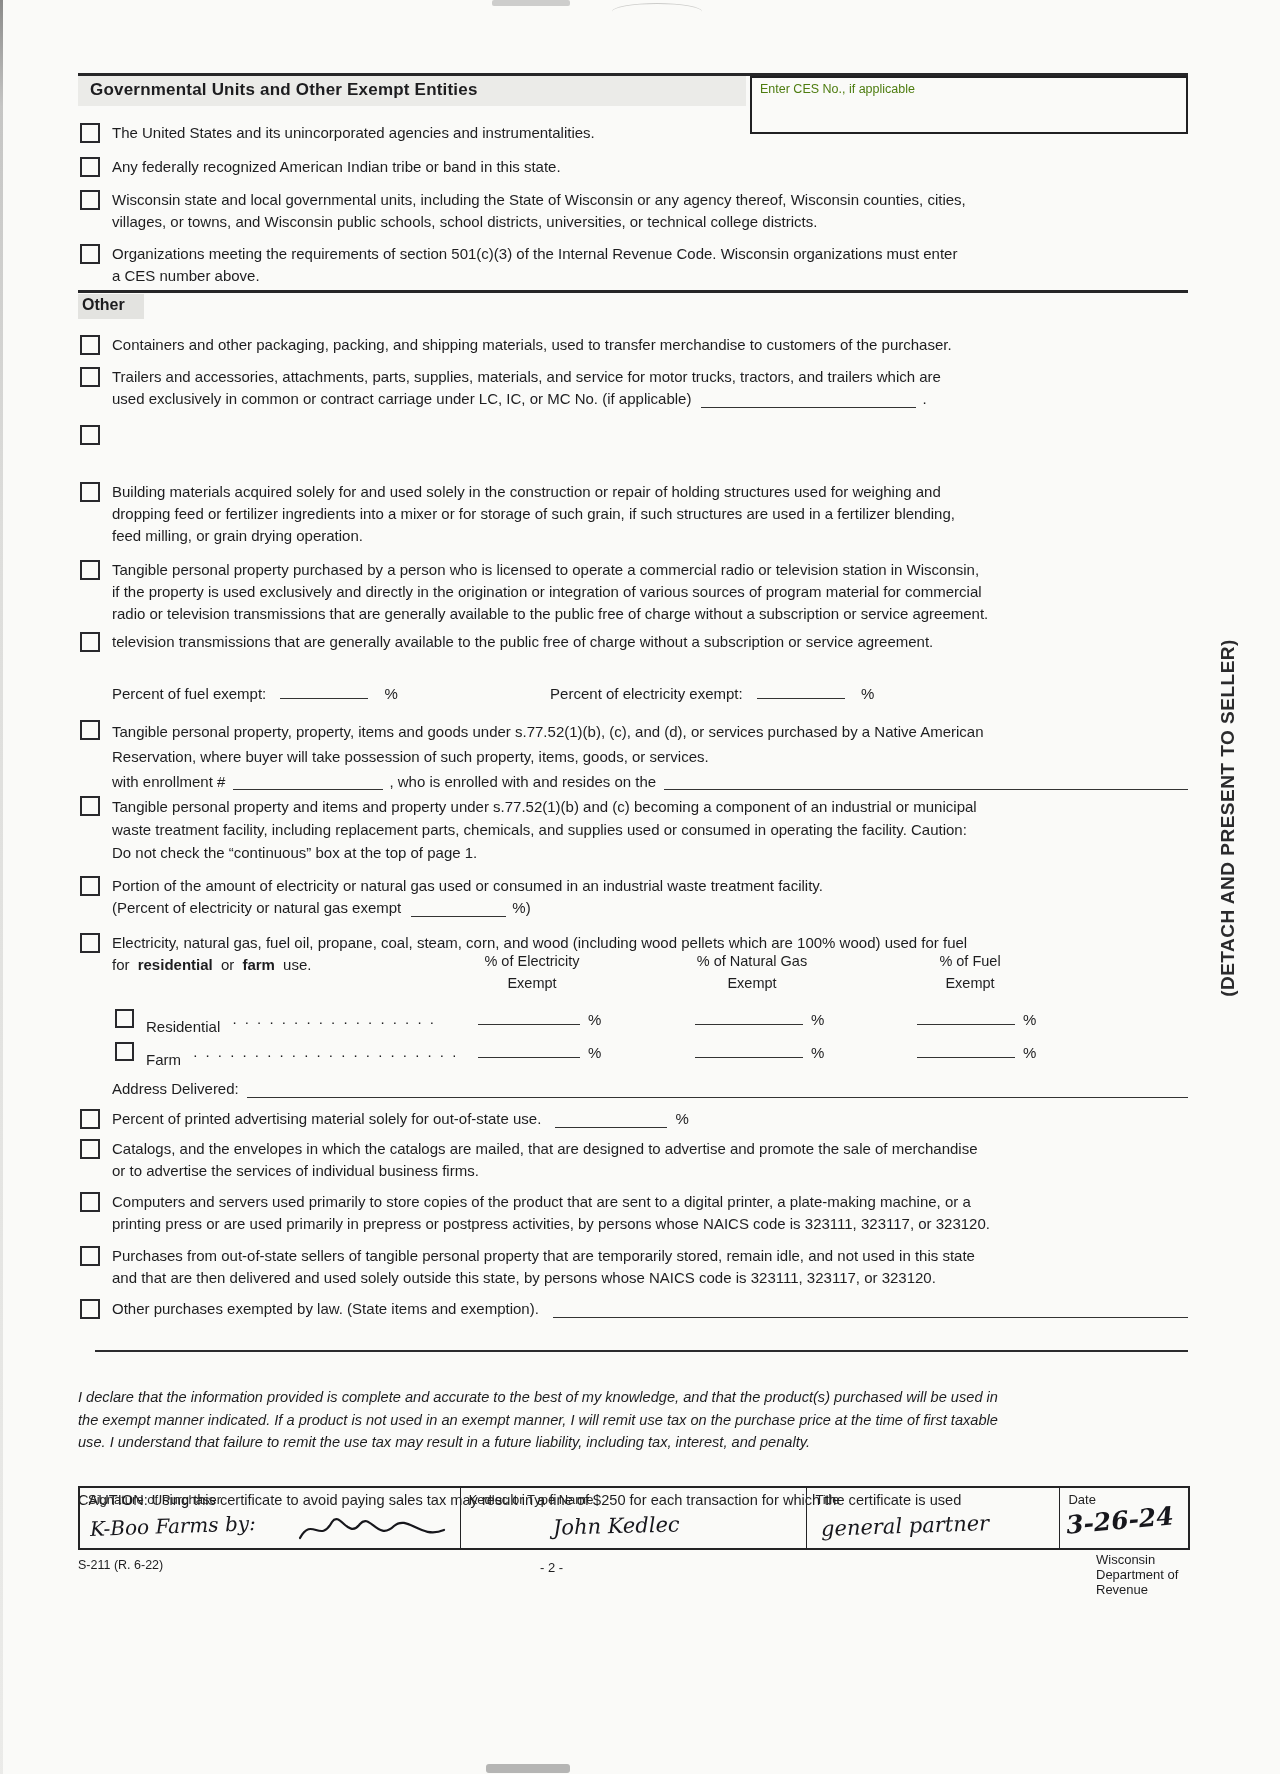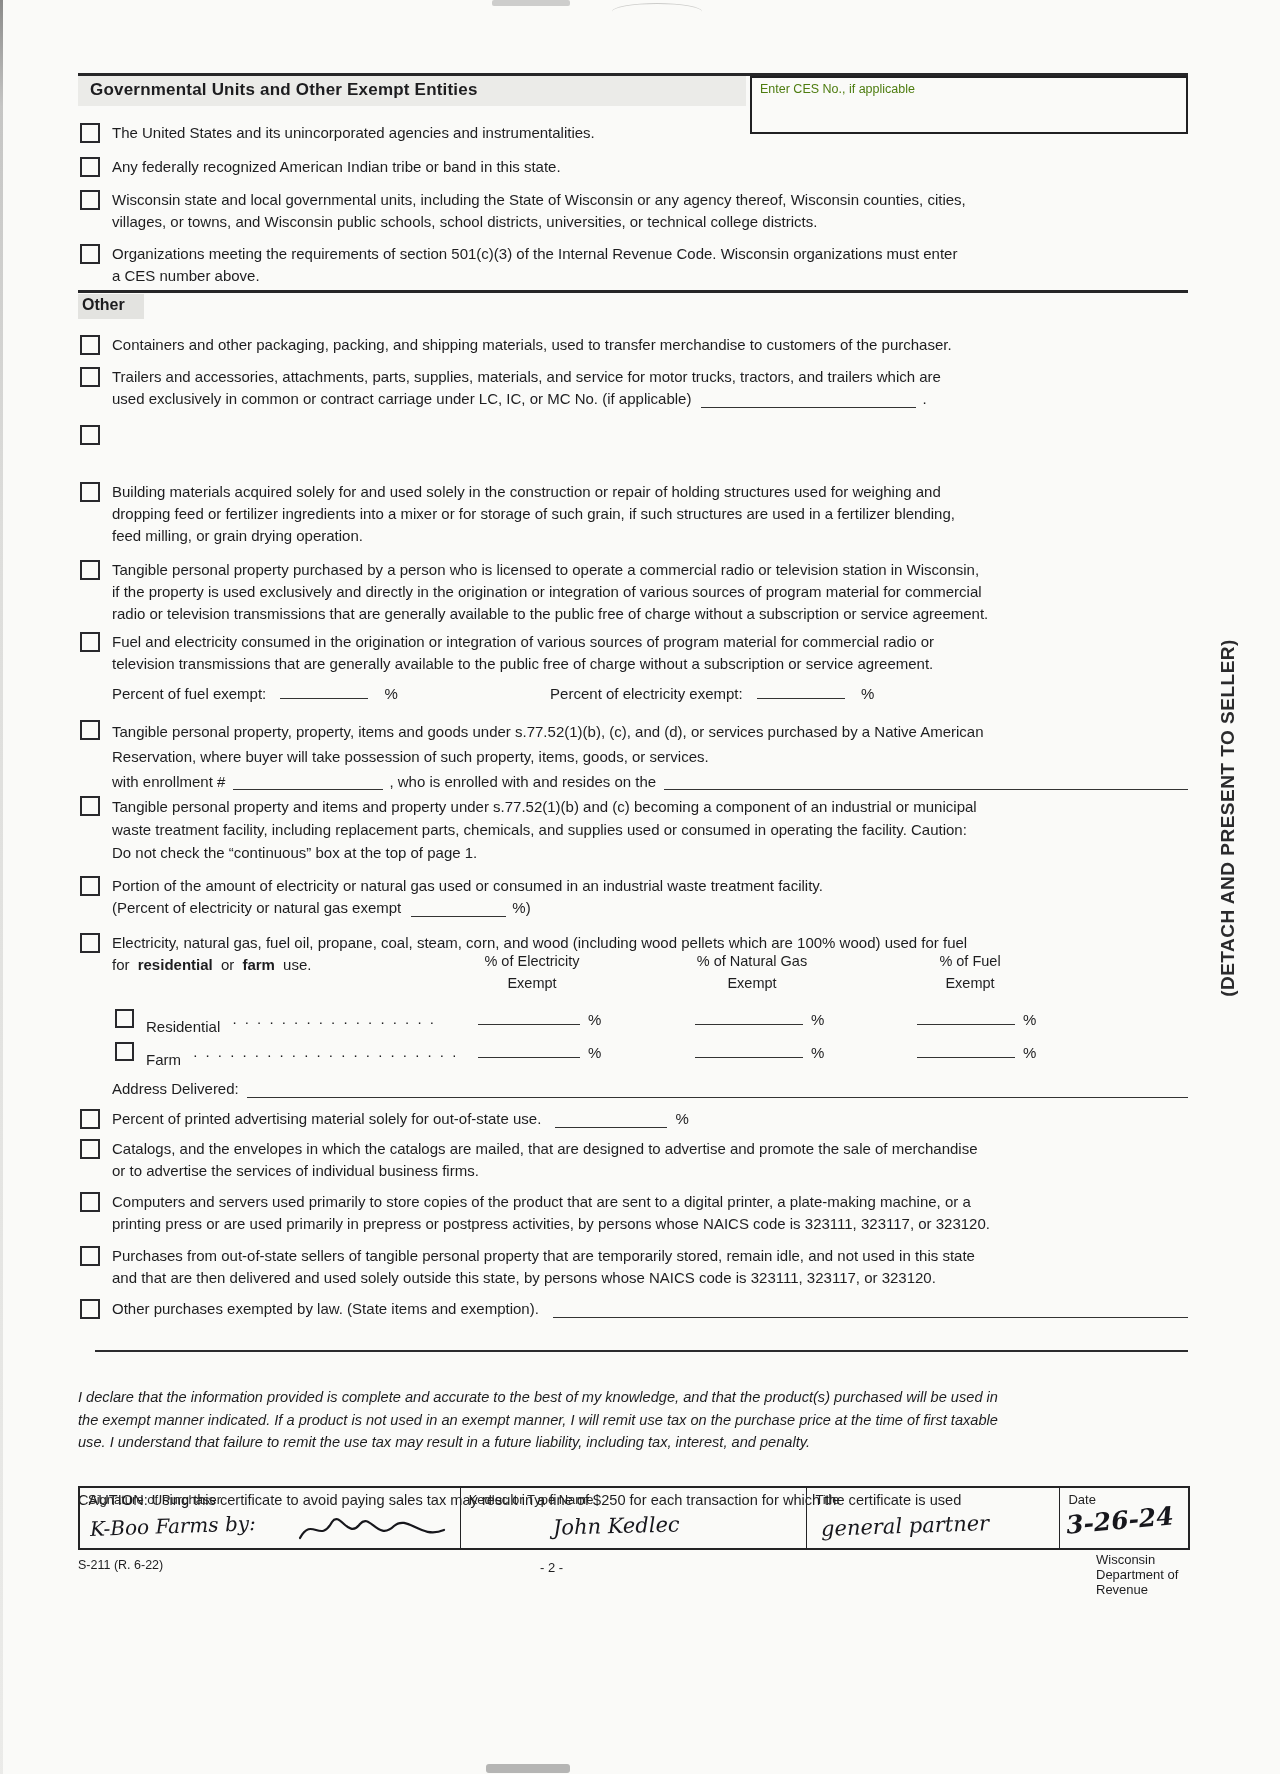--- a/index.html
+++ b/index.html
@@ -148,21 +148,20 @@
     <div class="itxt">
       <div class="ln">Tangible personal property purchased by a person who is licensed to operate a commercial radio or television station in Wisconsin,</div>
       <div class="ln">if the property is used exclusively and directly in the origination or integration of various sources of program material for commercial</div>
       <div class="ln">radio or television transmissions that are generally available to the public free of charge without a subscription or service agreement.</div>
     </div>
   </div>
 
   <div class="item" style="top:631px">
     <span class="cb"></span>
     <div class="itxt">
-      <div class="ln">Fuel and electricity consumed in the origination or integration of various sources of program material for commercial radio or</div>
       <div class="ln">television transmissions that are generally available to the public free of charge without a subscription or service agreement.</div>
     </div>
   </div>
   <div class="pctline" style="top:682px">
     <span>Percent of fuel exempt:</span>
     <span class="blank" style="width:88px;margin-left:10px"></span>
     <span style="margin-left:12px">%</span>
     <span style="margin-left:148px">Percent of electricity exempt:</span>
     <span class="blank" style="width:88px;margin-left:10px"></span>
     <span style="margin-left:12px">%</span>

